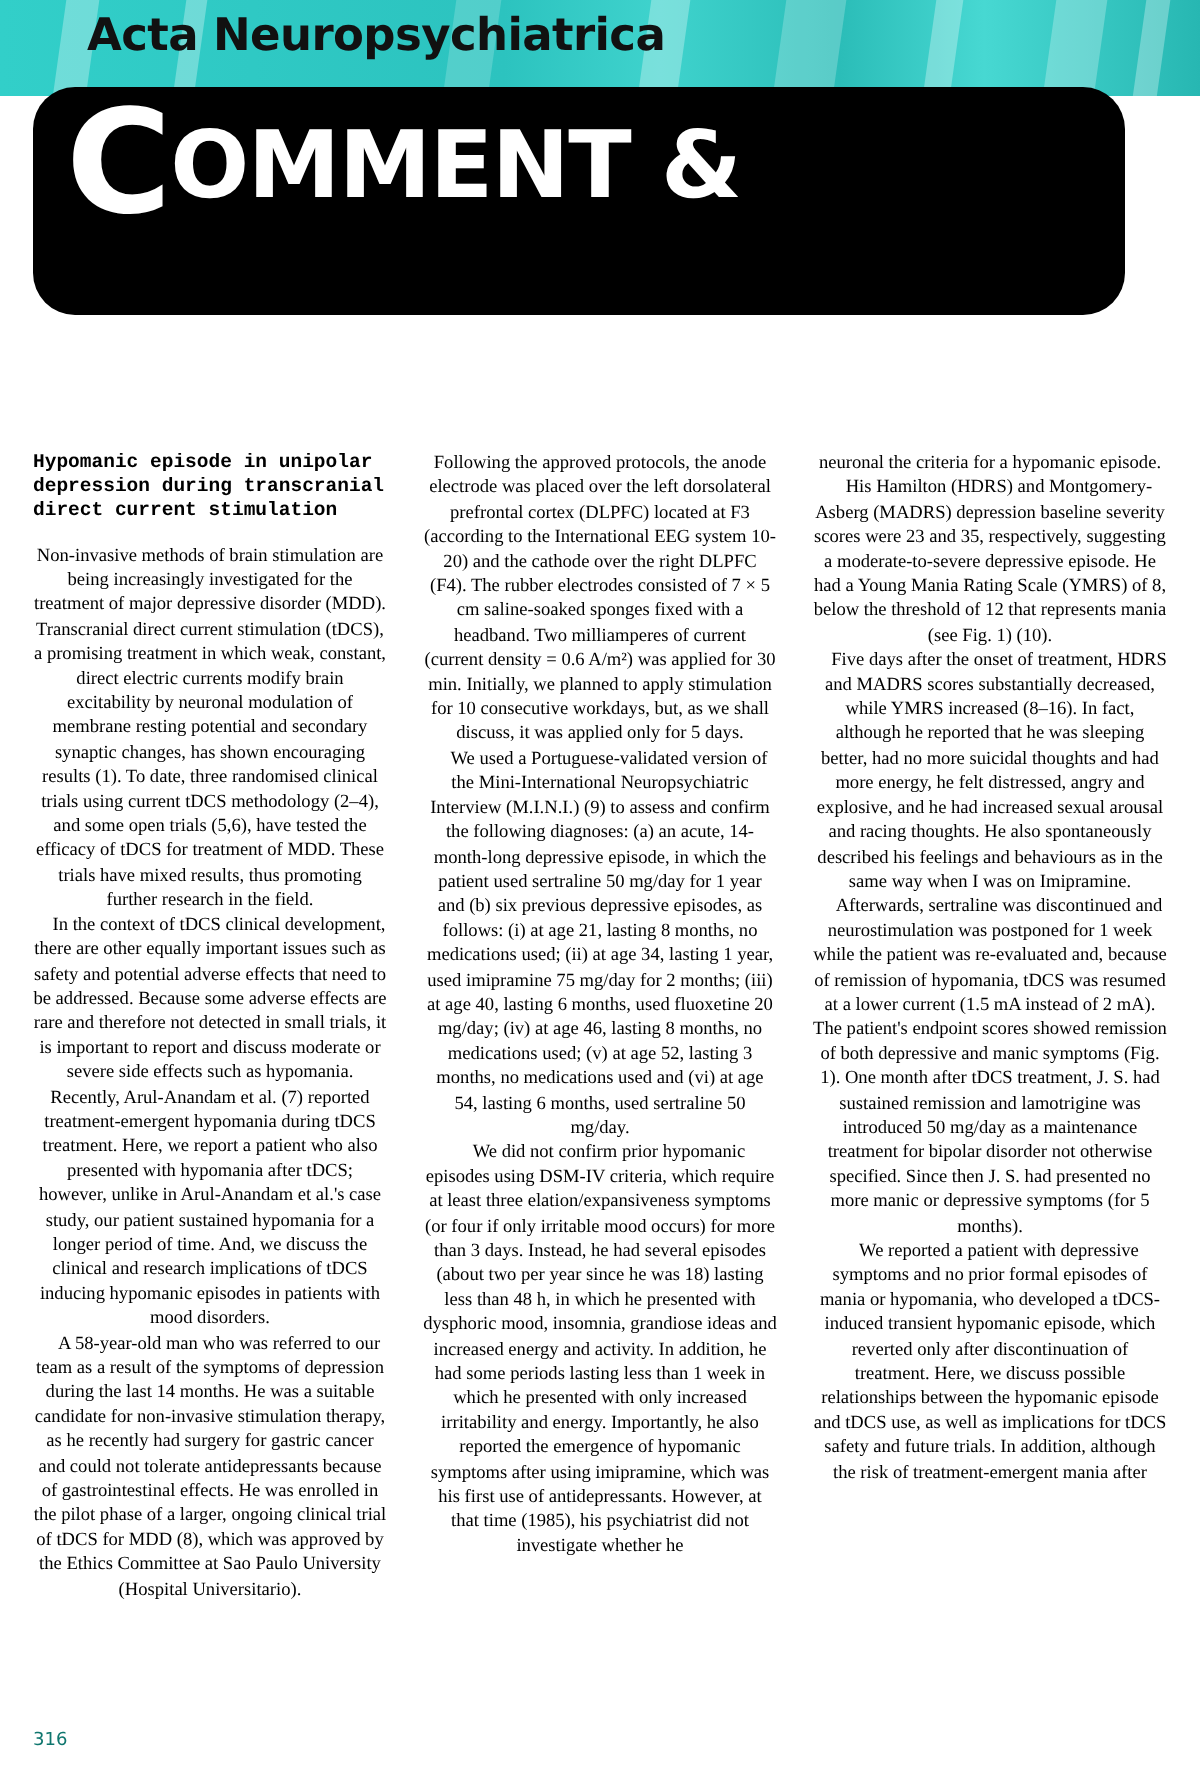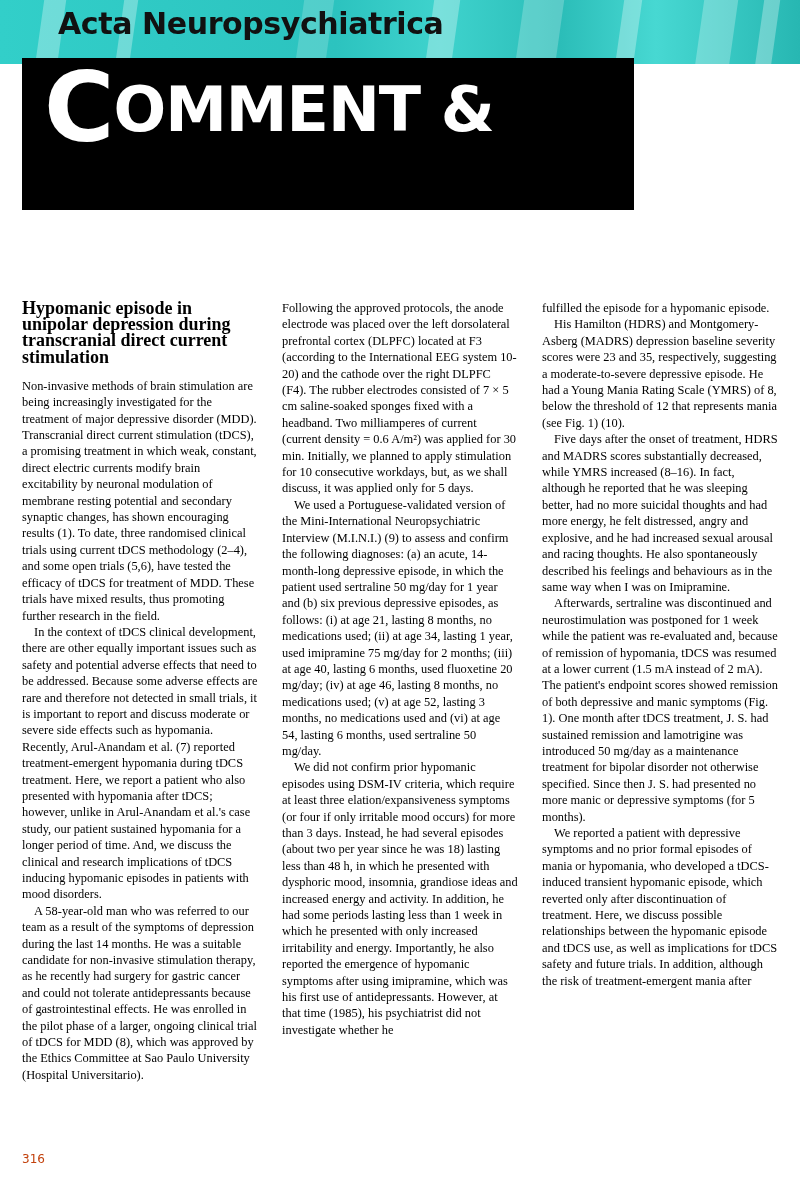--- a/index.html
+++ b/index.html
@@ -51,24 +51,25 @@
     letter-spacing: -0.4px;
     color: #111;
     z-index: 4;
   }
 
   
   .banner {
     position: absolute;
     left: 22px;
     top: 58px;
-    width: 612px;
+    width: 728px;
     height: 152px;
     background: #000;
     overflow: hidden;
+    border-radius: 28px;
   }
   .banner .line {
     position: absolute;
     left: 22px;
     color: #fff;
     font-family: "DejaVu Sans", sans-serif;
     font-weight: bold;
     white-space: nowrap;
   }
   .banner .l1 { top: 2px;  font-size: 62px; letter-spacing: -1px; }
@@ -91,41 +92,42 @@
     gap: 24px;
   }
   .col {
     width: 236px;
     font-size: 12.4px;
     line-height: 16.4px;
     text-align: left;
   }
   .col p {
     margin: 0;
+    text-align: center;
   }
   .col p.indent {
     text-indent: 12px;
     font-family: Liberation Serif, serif;
   }
   .article-title {
-    font-family: Liberation Serif, serif;
+    font-family: Liberation Mono, monospace;
     font-weight: bold;
-    font-size: 18px;
+    font-size: 13px;
     line-height: 16.2px;
     margin: 0 0 13px 0;
   }
 
   
   .page-number {
     position: absolute;
     left: 22px;
     top: 1152px;
     font-family: "DejaVu Sans", sans-serif;
     font-size: 12px;
-    color: #c2410c;
+    color: #0f766e;
   }
 </style>
 </head>
 <body>
 
 <div class="masthead">
   <div class="teal-fade"></div>
   <div class="streak" style="left:40px;"></div>
   <div class="streak" style="left:120px; width:14px;"></div>
   <div class="streak" style="left:300px; width:30px; background:rgba(255,255,255,0.18);"></div>
@@ -150,21 +152,21 @@
     <p class="indent">A 58-year-old man who was referred to our team as a result of the symptoms of depression during the last 14 months. He was a suitable candidate for non-invasive stimulation therapy, as he recently had surgery for gastric cancer and could not tolerate antidepressants because of gastrointestinal effects. He was enrolled in the pilot phase of a larger, ongoing clinical trial of tDCS for MDD (8), which was approved by the Ethics Committee at Sao Paulo University (Hospital Universitario).</p>
   </div>
 
   <div class="col">
     <p>Following the approved protocols, the anode electrode was placed over the left dorsolateral prefrontal cortex (DLPFC) located at F3 (according to the International EEG system 10-20) and the cathode over the right DLPFC (F4). The rubber electrodes consisted of 7 × 5 cm saline-soaked sponges fixed with a headband. Two milliamperes of current (current density = 0.6 A/m²) was applied for 30 min. Initially, we planned to apply stimulation for 10 consecutive workdays, but, as we shall discuss, it was applied only for 5 days.</p>
     <p class="indent">We used a Portuguese-validated version of the Mini-International Neuropsychiatric Interview (M.I.N.I.) (9) to assess and confirm the following diagnoses: (a) an acute, 14-month-long depressive episode, in which the patient used sertraline 50 mg/day for 1 year and (b) six previous depressive episodes, as follows: (i) at age 21, lasting 8 months, no medications used; (ii) at age 34, lasting 1 year, used imipramine 75 mg/day for 2 months; (iii) at age 40, lasting 6 months, used fluoxetine 20 mg/day; (iv) at age 46, lasting 8 months, no medications used; (v) at age 52, lasting 3 months, no medications used and (vi) at age 54, lasting 6 months, used sertraline 50 mg/day.</p>
     <p class="indent">We did not confirm prior hypomanic episodes using DSM-IV criteria, which require at least three elation/expansiveness symptoms (or four if only irritable mood occurs) for more than 3 days. Instead, he had several episodes (about two per year since he was 18) lasting less than 48 h, in which he presented with dysphoric mood, insomnia, grandiose ideas and increased energy and activity. In addition, he had some periods lasting less than 1 week in which he presented with only increased irritability and energy. Importantly, he also reported the emergence of hypomanic symptoms after using imipramine, which was his first use of antidepressants. However, at that time (1985), his psychiatrist did not investigate whether he</p>
   </div>
 
   <div class="col">
-    <p>fulfilled the episode for a hypomanic episode.</p>
+    <p>neuronal the criteria for a hypomanic episode.</p>
     <p class="indent">His Hamilton (HDRS) and Montgomery-Asberg (MADRS) depression baseline severity scores were 23 and 35, respectively, suggesting a moderate-to-severe depressive episode. He had a Young Mania Rating Scale (YMRS) of 8, below the threshold of 12 that represents mania (see Fig. 1) (10).</p>
     <p class="indent">Five days after the onset of treatment, HDRS and MADRS scores substantially decreased, while YMRS increased (8–16). In fact, although he reported that he was sleeping better, had no more suicidal thoughts and had more energy, he felt distressed, angry and explosive, and he had increased sexual arousal and racing thoughts. He also spontaneously described his feelings and behaviours as in the same way when I was on Imipramine.</p>
     <p class="indent">Afterwards, sertraline was discontinued and neurostimulation was postponed for 1 week while the patient was re-evaluated and, because of remission of hypomania, tDCS was resumed at a lower current (1.5 mA instead of 2 mA). The patient's endpoint scores showed remission of both depressive and manic symptoms (Fig. 1). One month after tDCS treatment, J. S. had sustained remission and lamotrigine was introduced 50 mg/day as a maintenance treatment for bipolar disorder not otherwise specified. Since then J. S. had presented no more manic or depressive symptoms (for 5 months).</p>
     <p class="indent">We reported a patient with depressive symptoms and no prior formal episodes of mania or hypomania, who developed a tDCS-induced transient hypomanic episode, which reverted only after discontinuation of treatment. Here, we discuss possible relationships between the hypomanic episode and tDCS use, as well as implications for tDCS safety and future trials. In addition, although the risk of treatment-emergent mania after</p>
   </div>
 
 </div>
 
 <div class="page-number">316</div>
 

